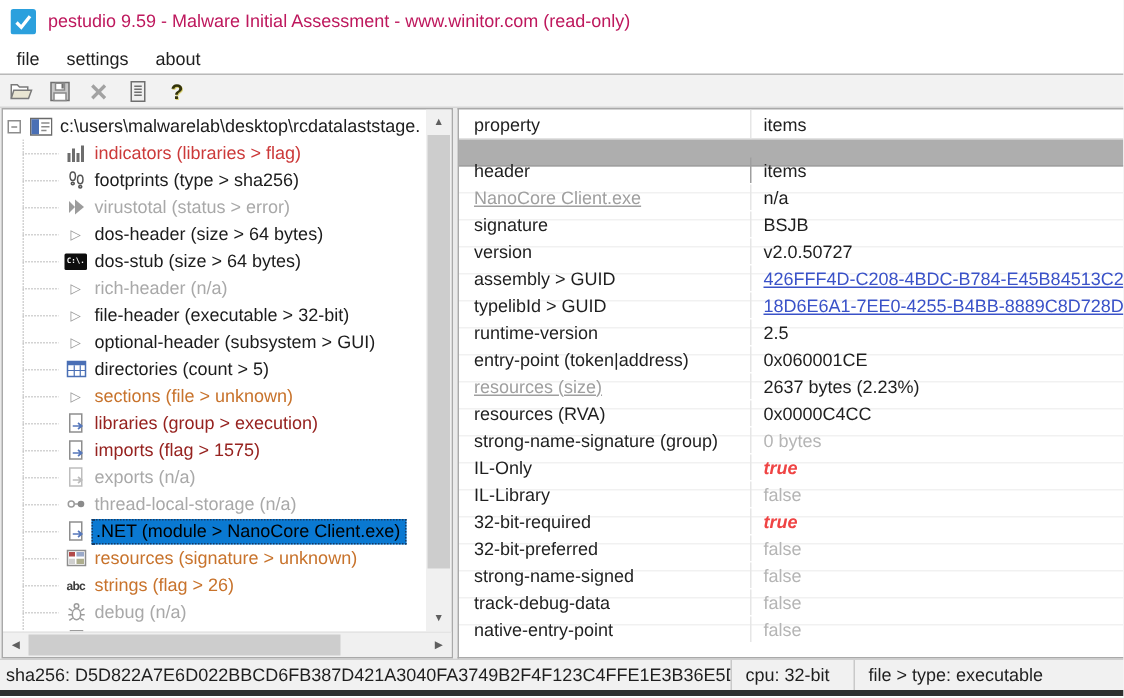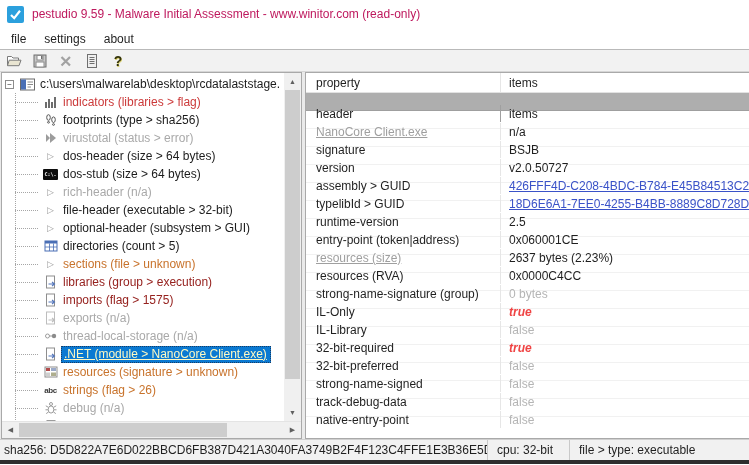--- a/index.html
+++ b/index.html
@@ -37,21 +37,21 @@
   .minusbox { width:9px; height:9px; border:1px solid #8c8c8c; background:#fff; font-size:8px; line-height:7px; text-align:center; color:#333; flex:none; }
   .tlabel { margin-left:4px; }
   .expander { color:#9a9a9a; font-size:9px; }
   .console-icon { display:inline-flex; width:15px; height:11px; background:#0d0d0d; color:#fff; font:bold 5px "DejaVu Sans Mono",monospace; align-items:center; justify-content:center; border-radius:1px; }
   .abc { font-weight:bold; font-size:8px; color:#3c3c3c; letter-spacing:-0.5px; }
   .c-black { color:#1c1c1c; }
   .c-red { color:#cc3a3a; }
   .c-dred { color:#96221f; }
   .c-orange { color:#c8732c; }
   .c-gray { color:#a9a9a9; }
-  .sel { background:#0a79d2; color:#fef9c3; border:1px dotted #173d66; padding:0 3px 1px 2px; margin-left:2px;text-decoration:underline; }
+  .sel { background:#0a79d2; color:#000000; border:1px dotted #173d66; padding:0 3px 1px 2px; margin-left:2px; }
 
   
   .vscroll { position:absolute; top:0; right:0; bottom:0; width:17px; background:#f0f0f0; }
   .varrow { position:absolute; left:0; width:17px; height:17px; display:flex; align-items:center; justify-content:center; font-size:7px; color:#5f5f5f; }
   .varrow.up { top:0; } .varrow.down { bottom:0; }
   .vthumb { position:absolute; left:1px; right:1px; top:17px; bottom:42px; background:#cdcdcd; }
   .hscroll { height:17px; background:#f0f0f0; border-top:1px solid #e4e4e4; position:relative; flex:none; }
   .harrow { position:absolute; top:0; width:17px; height:16px; display:flex; align-items:center; justify-content:center; font-size:7px; color:#5f5f5f; }
   .harrow.left { left:0; } .harrow.right { right:0; }
   .hthumb { position:absolute; left:17px; top:1px; bottom:1px; width:208px; background:#cdcdcd; }

